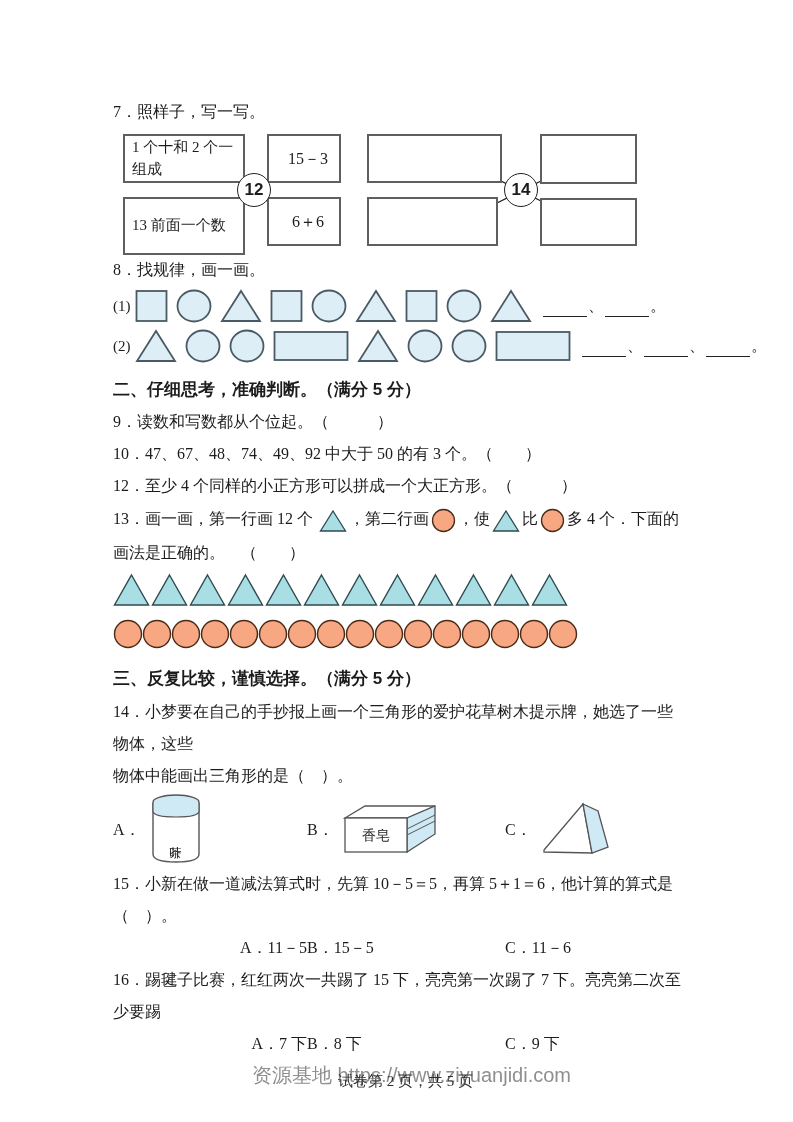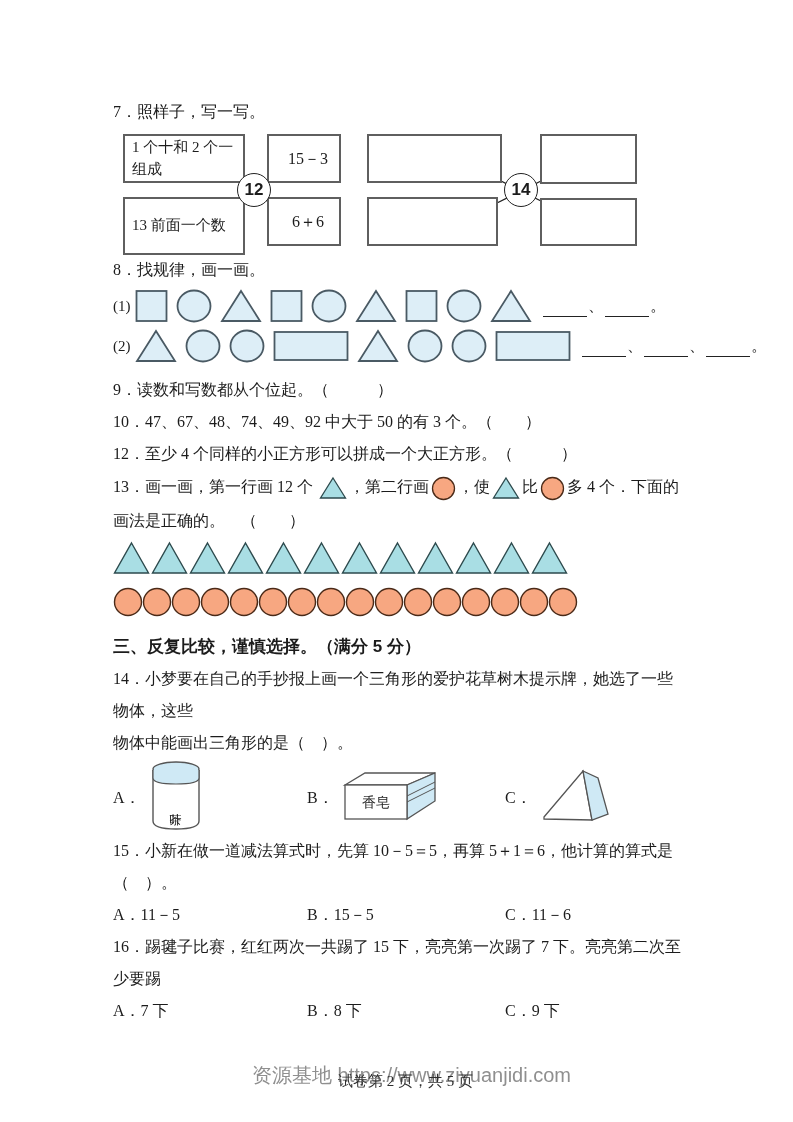--- a/index.html
+++ b/index.html
@@ -43,21 +43,21 @@
   
   .q14-options { display:flex; align-items:center; height:74px; margin-top:2px; }
   .optgroup { display:flex; align-items:center; }
   .optgroup .optlabel { font-size:16px; margin-right:8px; }
   .optgroup.a { width:194px; }
   .optgroup.b { width:198px; }
   .caption-v { position:absolute; left:0; right:0; top:18px; text-align:center; font-size:12px; line-height:1.3; writing-mode:vertical-rl; height:34px; margin:0 auto; width:14px; color:#222; }
 
   
   .choices { display:flex; font-size:16px; line-height:2.0; }
-  .choices span:nth-child(1) { width:194px; }
+  .choices span:nth-child(1) { width:194px;text-align:right; }
   .choices span:nth-child(2) { width:198px; }
 
   .imgwrap { position:relative; display:inline-block; }
 
   
   .watermark { position:absolute; left:252px; top:1062px; font-family:"Liberation Sans","DejaVu Sans",sans-serif; font-size:20px; color:#8f8f8f; z-index:1; }
   .pagenum { position:absolute; left:338px; top:1072px; font-size:15px; color:#2e2e2e; z-index:2; }
 </style>
 </head>
 <body>
@@ -185,20 +185,21 @@
           </span>
           <span class="shape">
             <svg width="76" height="34">
               <rect x="1.5" y="3" width="73" height="28" fill="#ddeef7" stroke="#4a5a64" stroke-width="1.8"></rect>
             </svg>
           </span>
         </span>
       <span class="blankwrap"><span class="blank"></span>、<span class="blank"></span>、<span class="blank"></span>。</span>
     </div>
 
+    <h3 class="sec-header">二、仔细思考，准确判断。（满分 5 分）</h3>
     <p class="line">9．读数和写数都从个位起。（　　　）</p>
     <p class="line">10．47、67、48、74、49、92 中大于 50 的有 3 个。（　　）</p>
     <p class="line">12．至少 4 个同样的小正方形可以拼成一个大正方形。（　　　）</p>
 
     <p class="q13-para">13．画一画，第一行画 12 个 <span class="shape">
           <svg width="28" height="24">
             <polygon points="14,2 26.5,22 1.5,22" fill="#a9dee4" stroke="#2d4a4d" stroke-width="1.3"></polygon>
           </svg>
         </span>，第二行画<span class="shape">
           <svg width="25" height="25">

